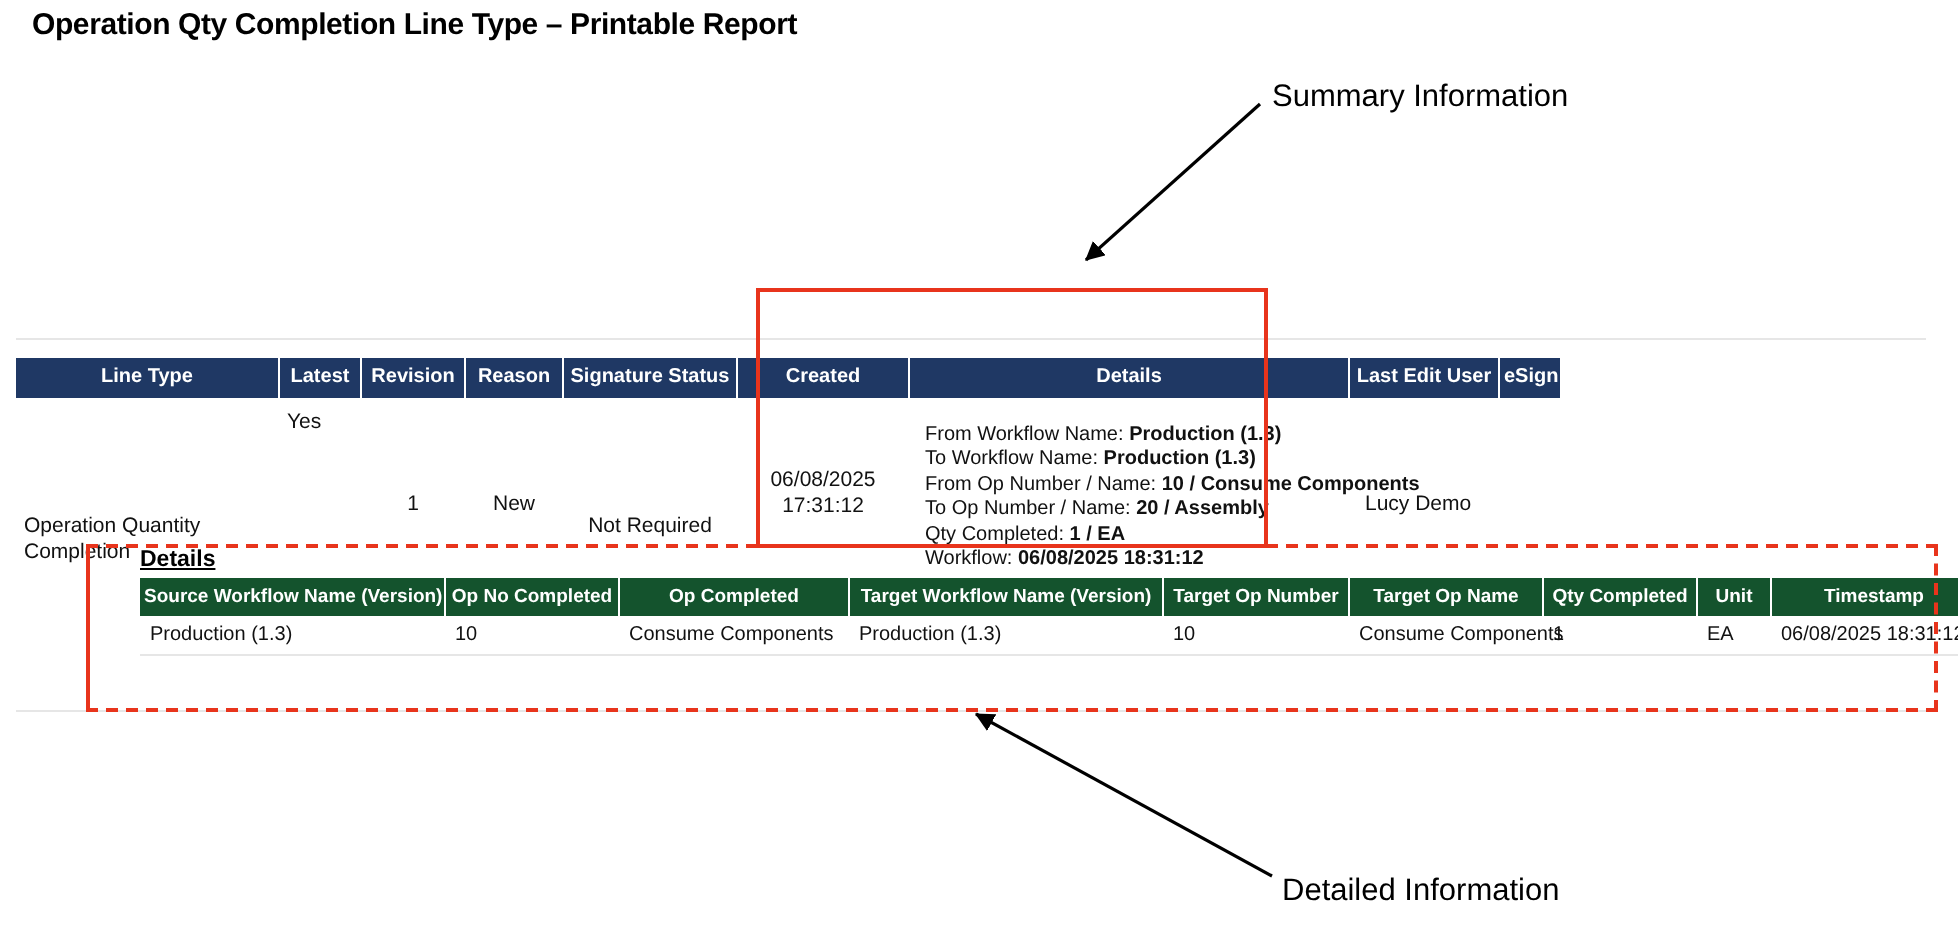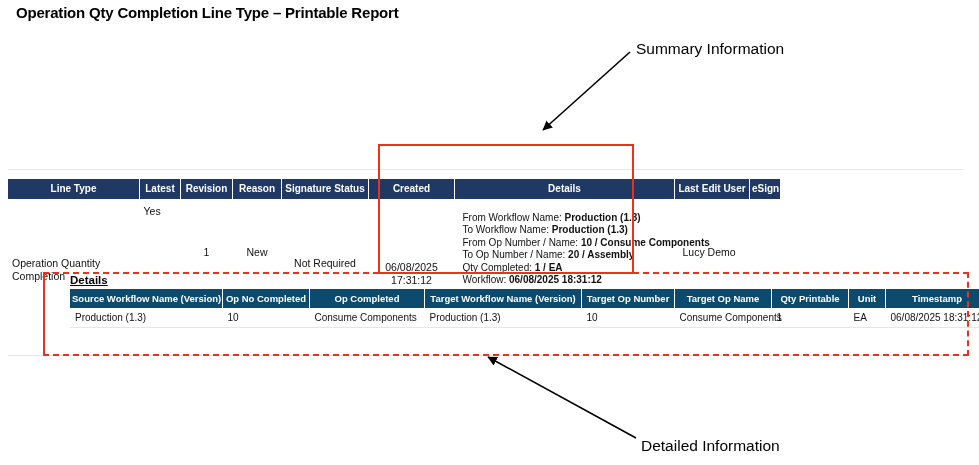--- a/index.html
+++ b/index.html
@@ -123,21 +123,21 @@
     margin: 0 0 2px 0;
     line-height: 13px;
   }
   .details-table {
     width: 893px;
     border-collapse: collapse;
     table-layout: fixed;
     font-size: 10px;
   }
   .details-table th {
-    background: #0c4a6e;
+    background: #14532d;
     color: #ffffff;
     font-size: 9.5px;
     font-weight: bold;
     text-align: center;
     padding: 3px 2px;
     border-right: 1px solid #ffffff;
     height: 13px;
     line-height: 11px;
     white-space: nowrap;
   }
@@ -180,21 +180,21 @@
       <th style="width:26px">eSign</th>
     </tr>
   </thead>
   <tbody>
     <tr>
       <td class="cell-left" style="padding-top:58px;">Operation Quantity Completion</td>
       <td class="cell-left" style="">Yes</td>
       <td class="cell-center" style="padding-top:47px;">1</td>
       <td class="cell-center" style="padding-top:47px;">New</td>
       <td class="cell-center" style="padding-top:58px;">Not Required</td>
-      <td class="cell-center" style="padding-top:62px;">06/08/2025 17:31:12</td>
+      <td class="cell-center" style="padding-top:35px;">06/08/2025 17:31:12</td>
       <td style="padding-top:13px; padding-left:8px;">
         <div class="details-lines">
           <div>
             <span>From Workflow Name:</span>
             <b>Production (1.3)</b>
           </div>
           <div>
             <span>To Workflow Name:</span>
             <b>Production (1.3)</b>
           </div>
@@ -226,21 +226,21 @@
   <div class="details-caption">Details</div>
   <table class="details-table">
     <thead>
       <tr>
         <th style="width:148px">Source Workflow Name (Version)</th>
         <th style="width:82px">Op No Completed</th>
         <th style="width:110px">Op Completed</th>
         <th style="width:152px">Target Workflow Name (Version)</th>
         <th style="width:88px">Target Op Number</th>
         <th style="width:92px">Target Op Name</th>
-        <th style="width:72px">Qty Printable</th>
+        <th style="width:72px">Qty Completed</th>
         <th style="width:32px">Unit</th>
         <th style="width:98px">Timestamp</th>
 
       </tr>
     </thead>
     <tbody>
       <tr>
         <td>Production (1.3)</td>
         <td>10</td>
         <td>Consume Components</td>

